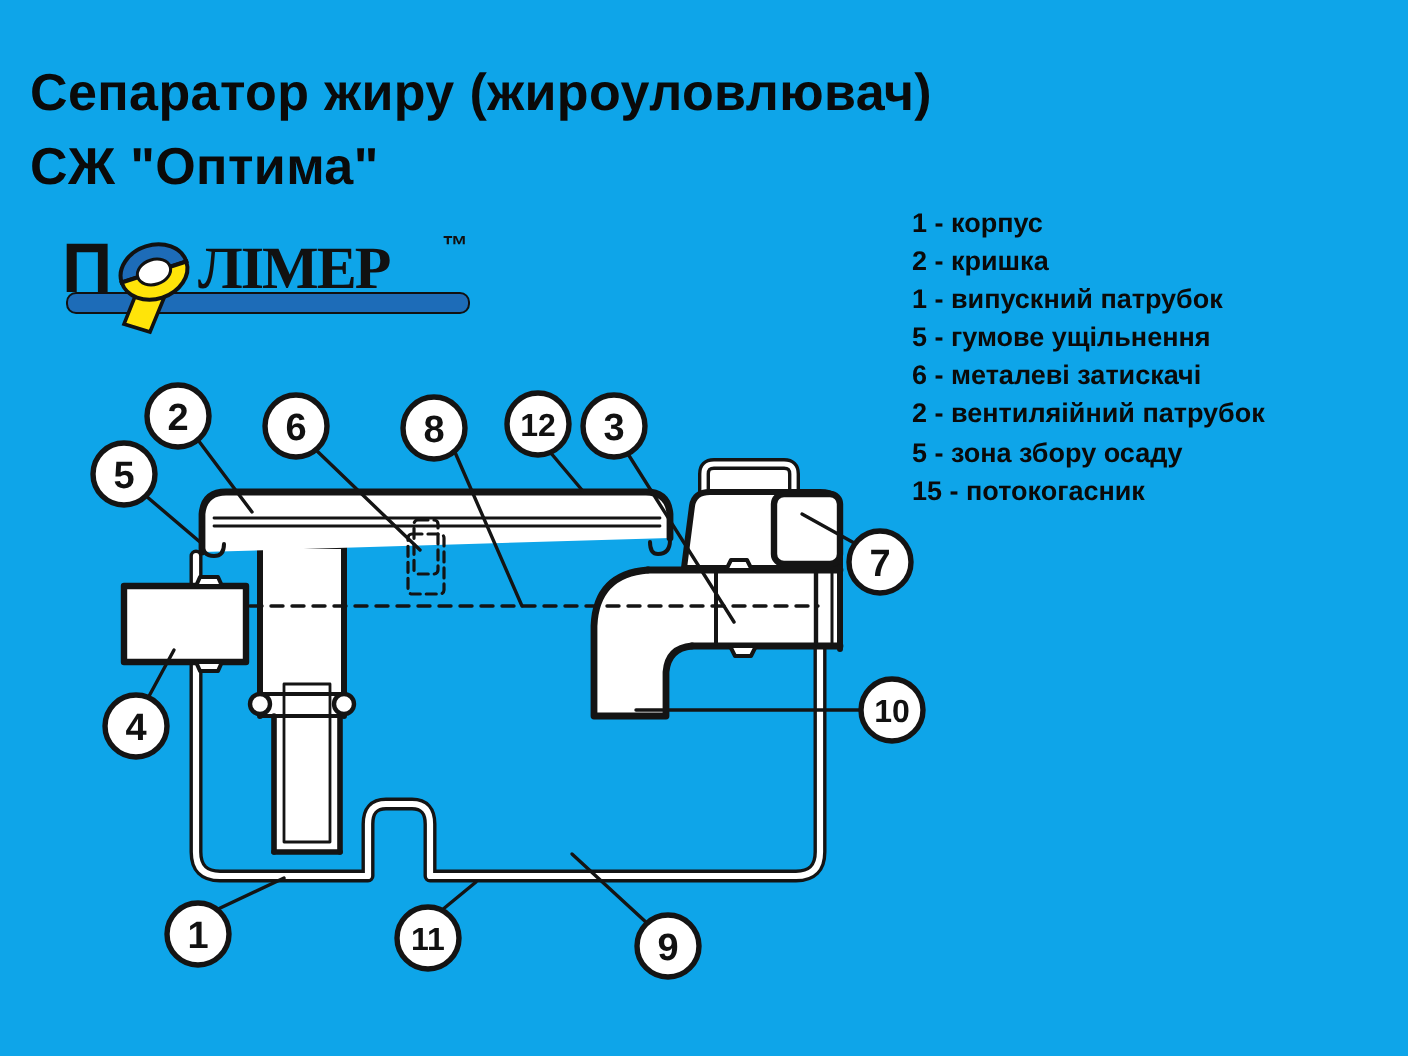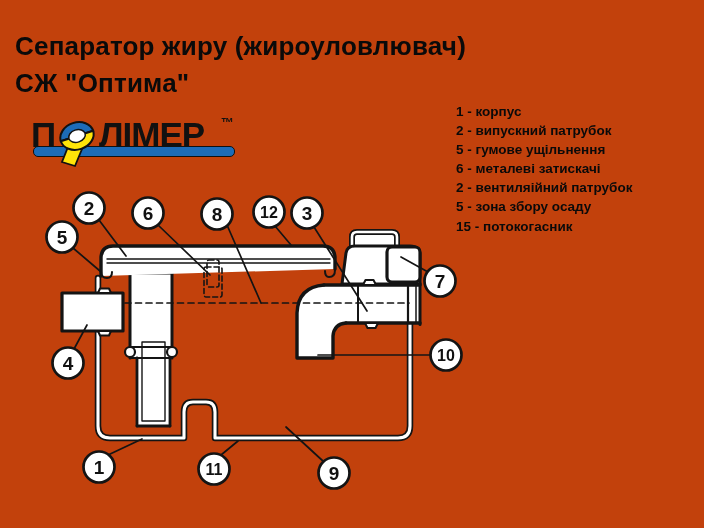--- a/index.html
+++ b/index.html
@@ -1,26 +1,26 @@
 <!DOCTYPE html>
 <html><head>
 <meta charset="utf-8">
 <style>
   html,body{margin:0;padding:0;background:#fff;}
   .page{
-    position:relative;width:704px;height:528px;background:#c2410c;overflow:hidden;
+    position:relative;width:704px;height:528px;background:#0ea5e9;overflow:hidden;
     font-family:"Liberation Sans",sans-serif;color:#0a0a0a;
   }
   .title-block{position:absolute;left:15px;top:28px;}
   .title-line{font-size:26px;font-weight:bold;line-height:37px;letter-spacing:.2px;white-space:nowrap;}
   .logo{position:absolute;left:25px;top:117px;width:222px;height:60px;}
   .logo-bar{position:absolute;left:8px;top:29px;width:200px;height:9px;background:#1d6cb8;border:1.5px solid #111;border-radius:5px;}
   .logo-p{position:absolute;left:6px;top:0;font-size:35px;font-weight:bold;line-height:36px;color:#111;}
   .logo-o{position:absolute;left:30px;top:3px;}
-  .logo-limer{position:absolute;left:74px;top:0;font-size:35px;font-weight:bold;line-height:36px;letter-spacing:-1px;color:#111;}
+  .logo-limer{position:absolute;left:74px;top:0;font-size:30px;font-weight:bold;line-height:36px;letter-spacing:-1px;color:#111;font-family:Liberation Serif, serif;}
   .logo-tm{position:absolute;left:196px;top:-2px;font-size:13px;font-weight:bold;color:#111;}
   .logo-sub{position:absolute;left:0;top:37px;font-size:16.5px;font-weight:bold;letter-spacing:1px;color:#111;}
   .legend{position:absolute;left:444px;top:102px;margin-left:12px;}
   .legend-item{font-size:13.5px;font-weight:bold;line-height:19.1px;white-space:nowrap;color:#0a0a0a;}
   svg.diagram{position:absolute;left:0;top:0;}
   svg text.co{font-family:"Liberation Sans",sans-serif;font-weight:bold;fill:#111;}
 </style>
 </head>
 <body>
 
@@ -41,21 +41,22 @@
         <path d="M 5 16 A 17 13.5 0 0 0 39 16 Z" fill="#ffe409" stroke="#111" stroke-width="2"></path>
         <ellipse cx="22" cy="16" rx="8.5" ry="6.2" fill="#ffffff" stroke="#111" stroke-width="1.5"></ellipse>
       </g>
     </svg>
     <span class="logo-limer">ЛІМЕР</span>
     <span class="logo-tm">™</span>
   </div>
 
   <div class="legend">
     <div class="legend-item">1 - корпус</div>
-    <div class="legend-item">2 - випускний патрубок</div>
+    <div class="legend-item">2 - кришка</div>
+    <div class="legend-item">1 - випускний патрубок</div>
     <div class="legend-item">5 - гумове ущільнення</div>
     <div class="legend-item">6 - металеві затискачі</div>
     <div class="legend-item">2 - вентиляійний патрубок</div>
     <div class="legend-item">5 - зона збору осаду</div>
     <div class="legend-item">15 - потокогасник</div>
   </div>
 
   <svg class="diagram" width="704" height="528" viewBox="0 0 704 528" fill="none" stroke-linecap="round" stroke-linejoin="round">
 
     <g>

